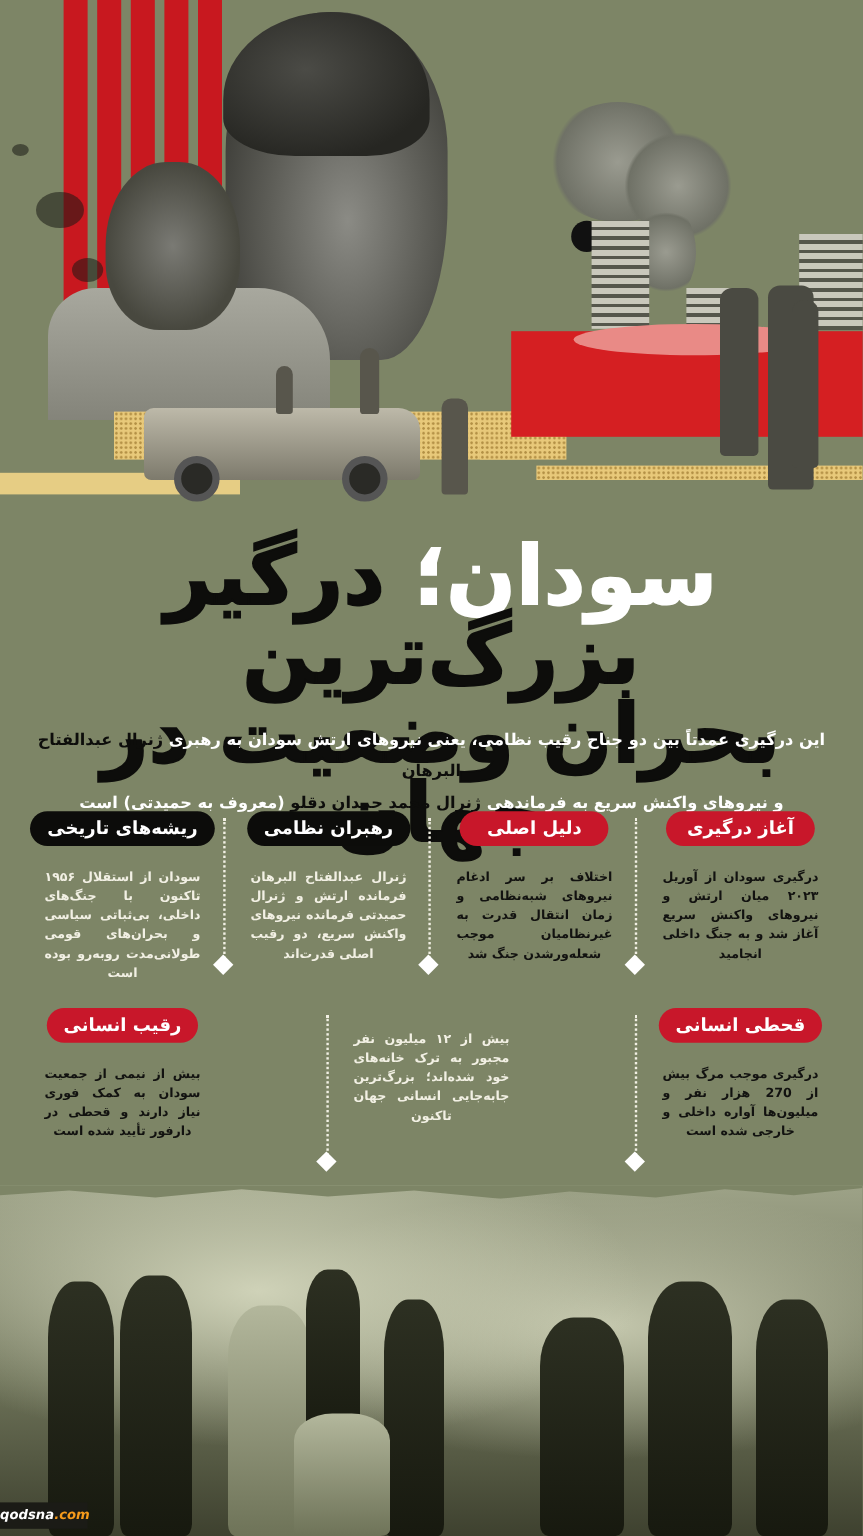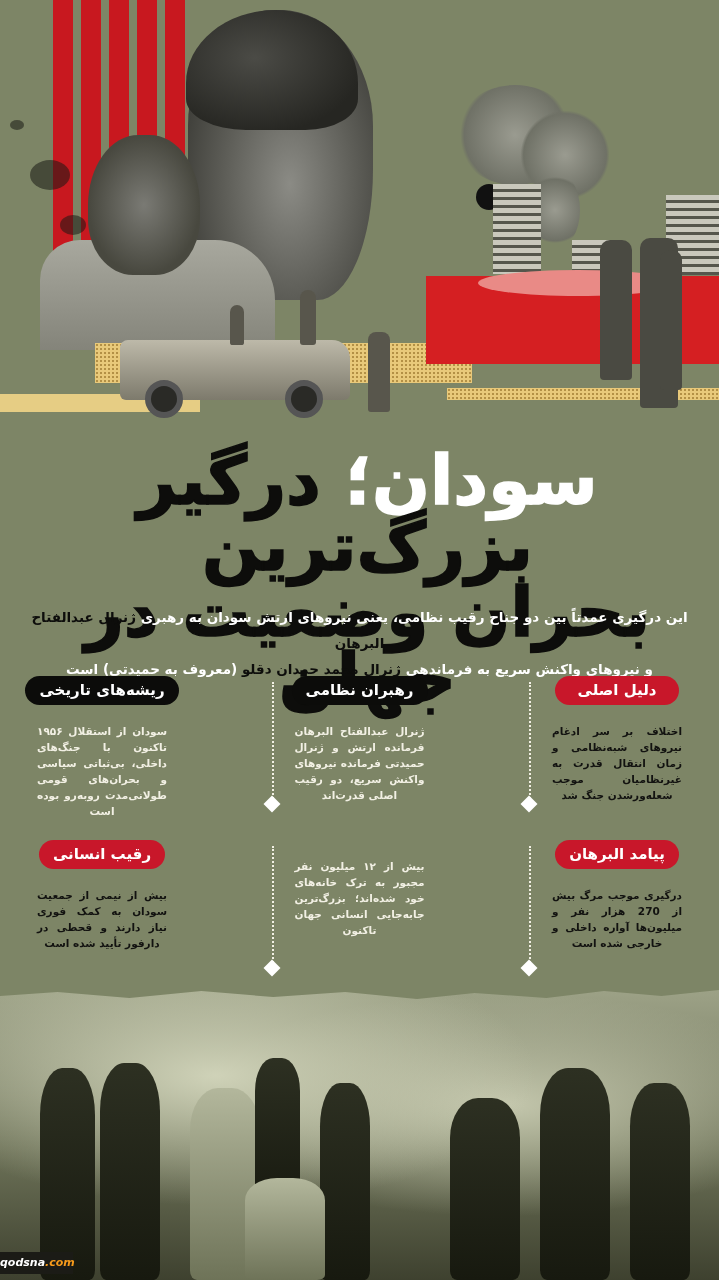--- a/index.html
+++ b/index.html
@@ -182,40 +182,46 @@
     <span class="hl">ژنرال عبدالفتاح البرهان</span>
     <br>
     <span>و نیروهای واکنش سریع به فرماندهی</span>
     <span class="hl">ژنرال محمد حمدان دقلو</span>
     <span>(معروف به حمیدتی) است</span>
   </div>
 
   <div class="cards">
     <div class="card-row">
       <div class="card">
+        <div class="badge red">آغاز درگیری</div>
+        <div class="card-body dark">درگیری سودان از آوریل ۲۰۲۳ میان ارتش و نیروهای واکنش سریع آغاز شد و به جنگ داخلی انجامید</div>
+        <div class="divider"></div>
+        <div class="diamond"></div>
+      </div>
+      <div class="card">
         <div class="badge red">دلیل اصلی</div>
         <div class="card-body dark">اختلاف بر سر ادغام نیروهای شبه‌نظامی و زمان انتقال قدرت به غیرنظامیان موجب شعله‌ورشدن جنگ شد</div>
         <div class="divider"></div>
         <div class="diamond"></div>
       </div>
       <div class="card">
         <div class="badge black">رهبران نظامی</div>
         <div class="card-body light">ژنرال عبدالفتاح البرهان فرمانده ارتش و ژنرال حمیدتی فرمانده نیروهای واکنش سریع، دو رقیب اصلی قدرت‌اند</div>
         <div class="divider"></div>
         <div class="diamond"></div>
       </div>
       <div class="card">
         <div class="badge black">ریشه‌های تاریخی</div>
         <div class="card-body light">سودان از استقلال ۱۹۵۶ تاکنون با جنگ‌های داخلی، بی‌ثباتی سیاسی و بحران‌های قومی طولانی‌مدت روبه‌رو بوده است</div>
       </div>
     </div>
 
     <div class="card-row">
       <div class="card">
-        <div class="badge red">پیامد البرهان</div>
+        <div class="badge red">قحطی انسانی</div>
         <div class="card-body dark">درگیری موجب مرگ بیش از 270 هزار نفر و میلیون‌ها آواره داخلی و خارجی شده است</div>
         <div class="divider"></div>
         <div class="diamond"></div>
       </div>
       <div class="card">
         <div class="card-body light">بیش از ۱۲ میلیون نفر مجبور به ترک خانه‌های خود شده‌اند؛ بزرگ‌ترین جابه‌جایی انسانی جهان تاکنون</div>
         <div class="divider"></div>
         <div class="diamond"></div>
       </div>
       <div class="card">

